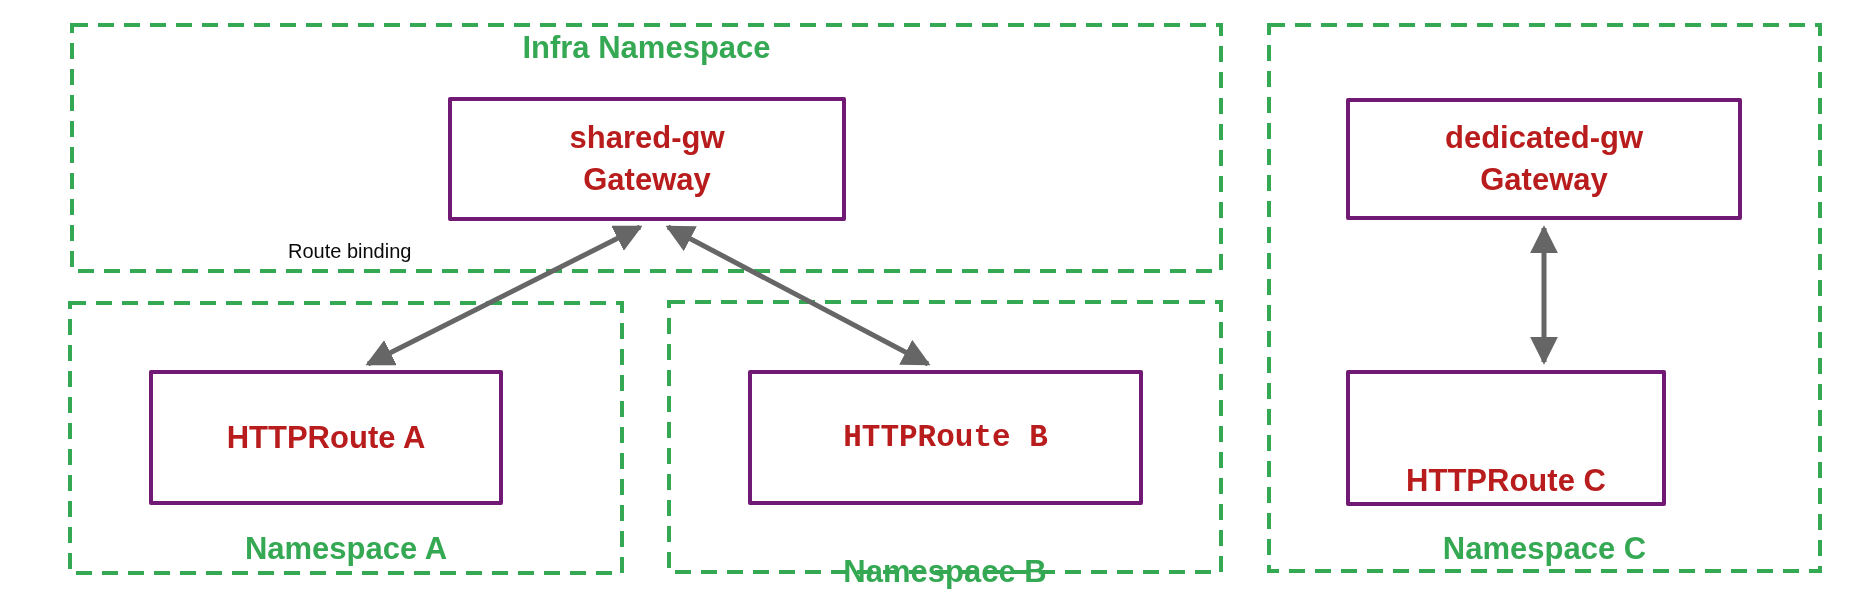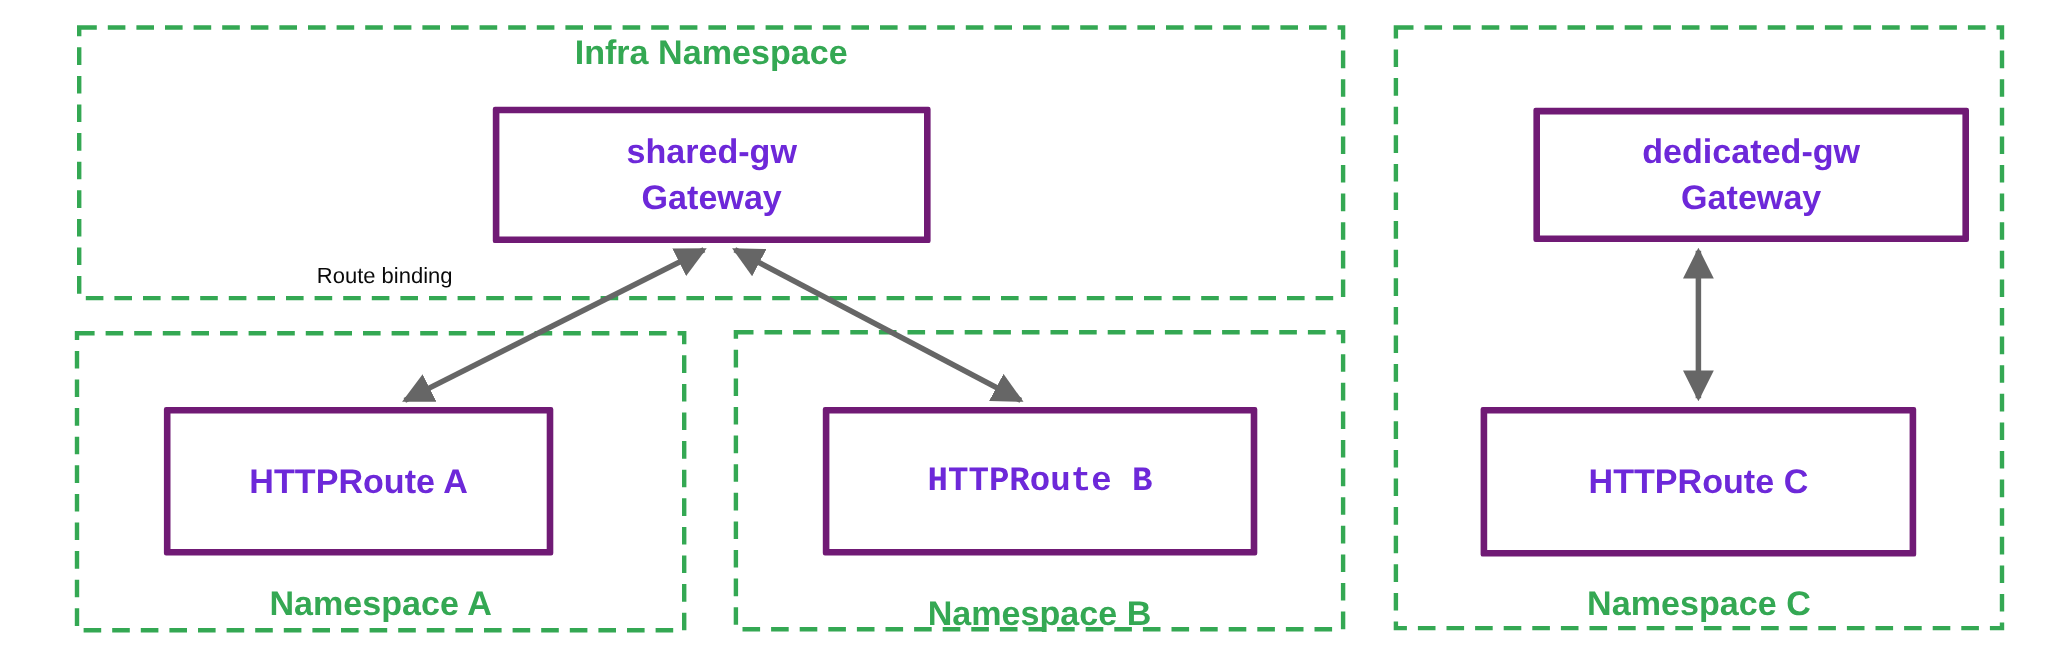--- a/index.html
+++ b/index.html
@@ -7,29 +7,29 @@
     position:relative;
     width:1860px;height:600px;
     background:#ffffff;
     font-family:"Liberation Sans", sans-serif;
     overflow:hidden;
   }
   #wires{position:absolute;left:0;top:0;z-index:1;}
   .node{
     position:absolute;
     box-sizing:border-box;
-    border:6px solid #701a75;
+    border:4px solid #701a75;
     border-radius:2px;
     background:#ffffff;
     display:flex;
     flex-direction:column;
     align-items:center;
     justify-content:center;
     z-index:2;
-    color:#6d28d9;
+    color:#b91c1c;
     font-weight:bold;
     font-size:31px;
     line-height:42px;
     text-align:center;
   }
   .ns-label{
     position:absolute;
     z-index:3;
     color:#34A853;
     font-weight:bold;
@@ -63,41 +63,41 @@
 
     <line x1="640" y1="227" x2="368" y2="364" stroke="#666666" stroke-width="5" marker-start="url(#ah)" marker-end="url(#ah)"></line>
     <line x1="668" y1="227" x2="928" y2="364" stroke="#666666" stroke-width="5" marker-start="url(#ah)" marker-end="url(#ah)"></line>
     <line x1="1544" y1="228" x2="1544" y2="362" stroke="#666666" stroke-width="5" marker-start="url(#ah)" marker-end="url(#ah)"></line>
   </svg>
 
   <div class="ns-label" style="left:72px;top:30px;width:1149px;text-align:center;">Infra Namespace</div>
 
   <div class="ns-label" style="left:70px;top:531px;width:552px;">Namespace A</div>
 
-  <div class="ns-label" style="left:669px;top:540px;width:552px;">Namespace B</div>
+  <div class="ns-label" style="left:669px;top:554px;width:552px;">Namespace B</div>
 
   <div class="ns-label" style="left:1269px;top:531px;width:551px;">Namespace C</div>
 
   <div class="annotation" style="left:288px;top:240px;">Route binding</div>
 
   <div class="node" style="left:448px;top:97px;width:398px;height:124px;">
     <span>shared-gw</span>
     <span>Gateway</span>
   </div>
 
-  <div class="node" style="left:1346px;top:98px;width:396px;height:122px;margin-left:48px;">
+  <div class="node" style="left:1346px;top:98px;width:396px;height:122px;">
     <span>dedicated-gw</span>
     <span>Gateway</span>
   </div>
 
   <div class="node" style="left:149px;top:370px;width:354px;height:135px;">
     <span>HTTPRoute A</span>
   </div>
 
   <div class="node" style="left:748px;top:370px;width:395px;height:135px;font-family:Liberation Mono, monospace;">
     <span>HTTPRoute B</span>
   </div>
 
-  <div class="node" style="left:1346px;top:370px;width:396px;height:136px;">
+  <div class="node" style="left:1346px;top:370px;width:320px;height:136px;justify-content:flex-end;">
     <span>HTTPRoute C</span>
   </div>
 
 </div>
 
 </body></html>

